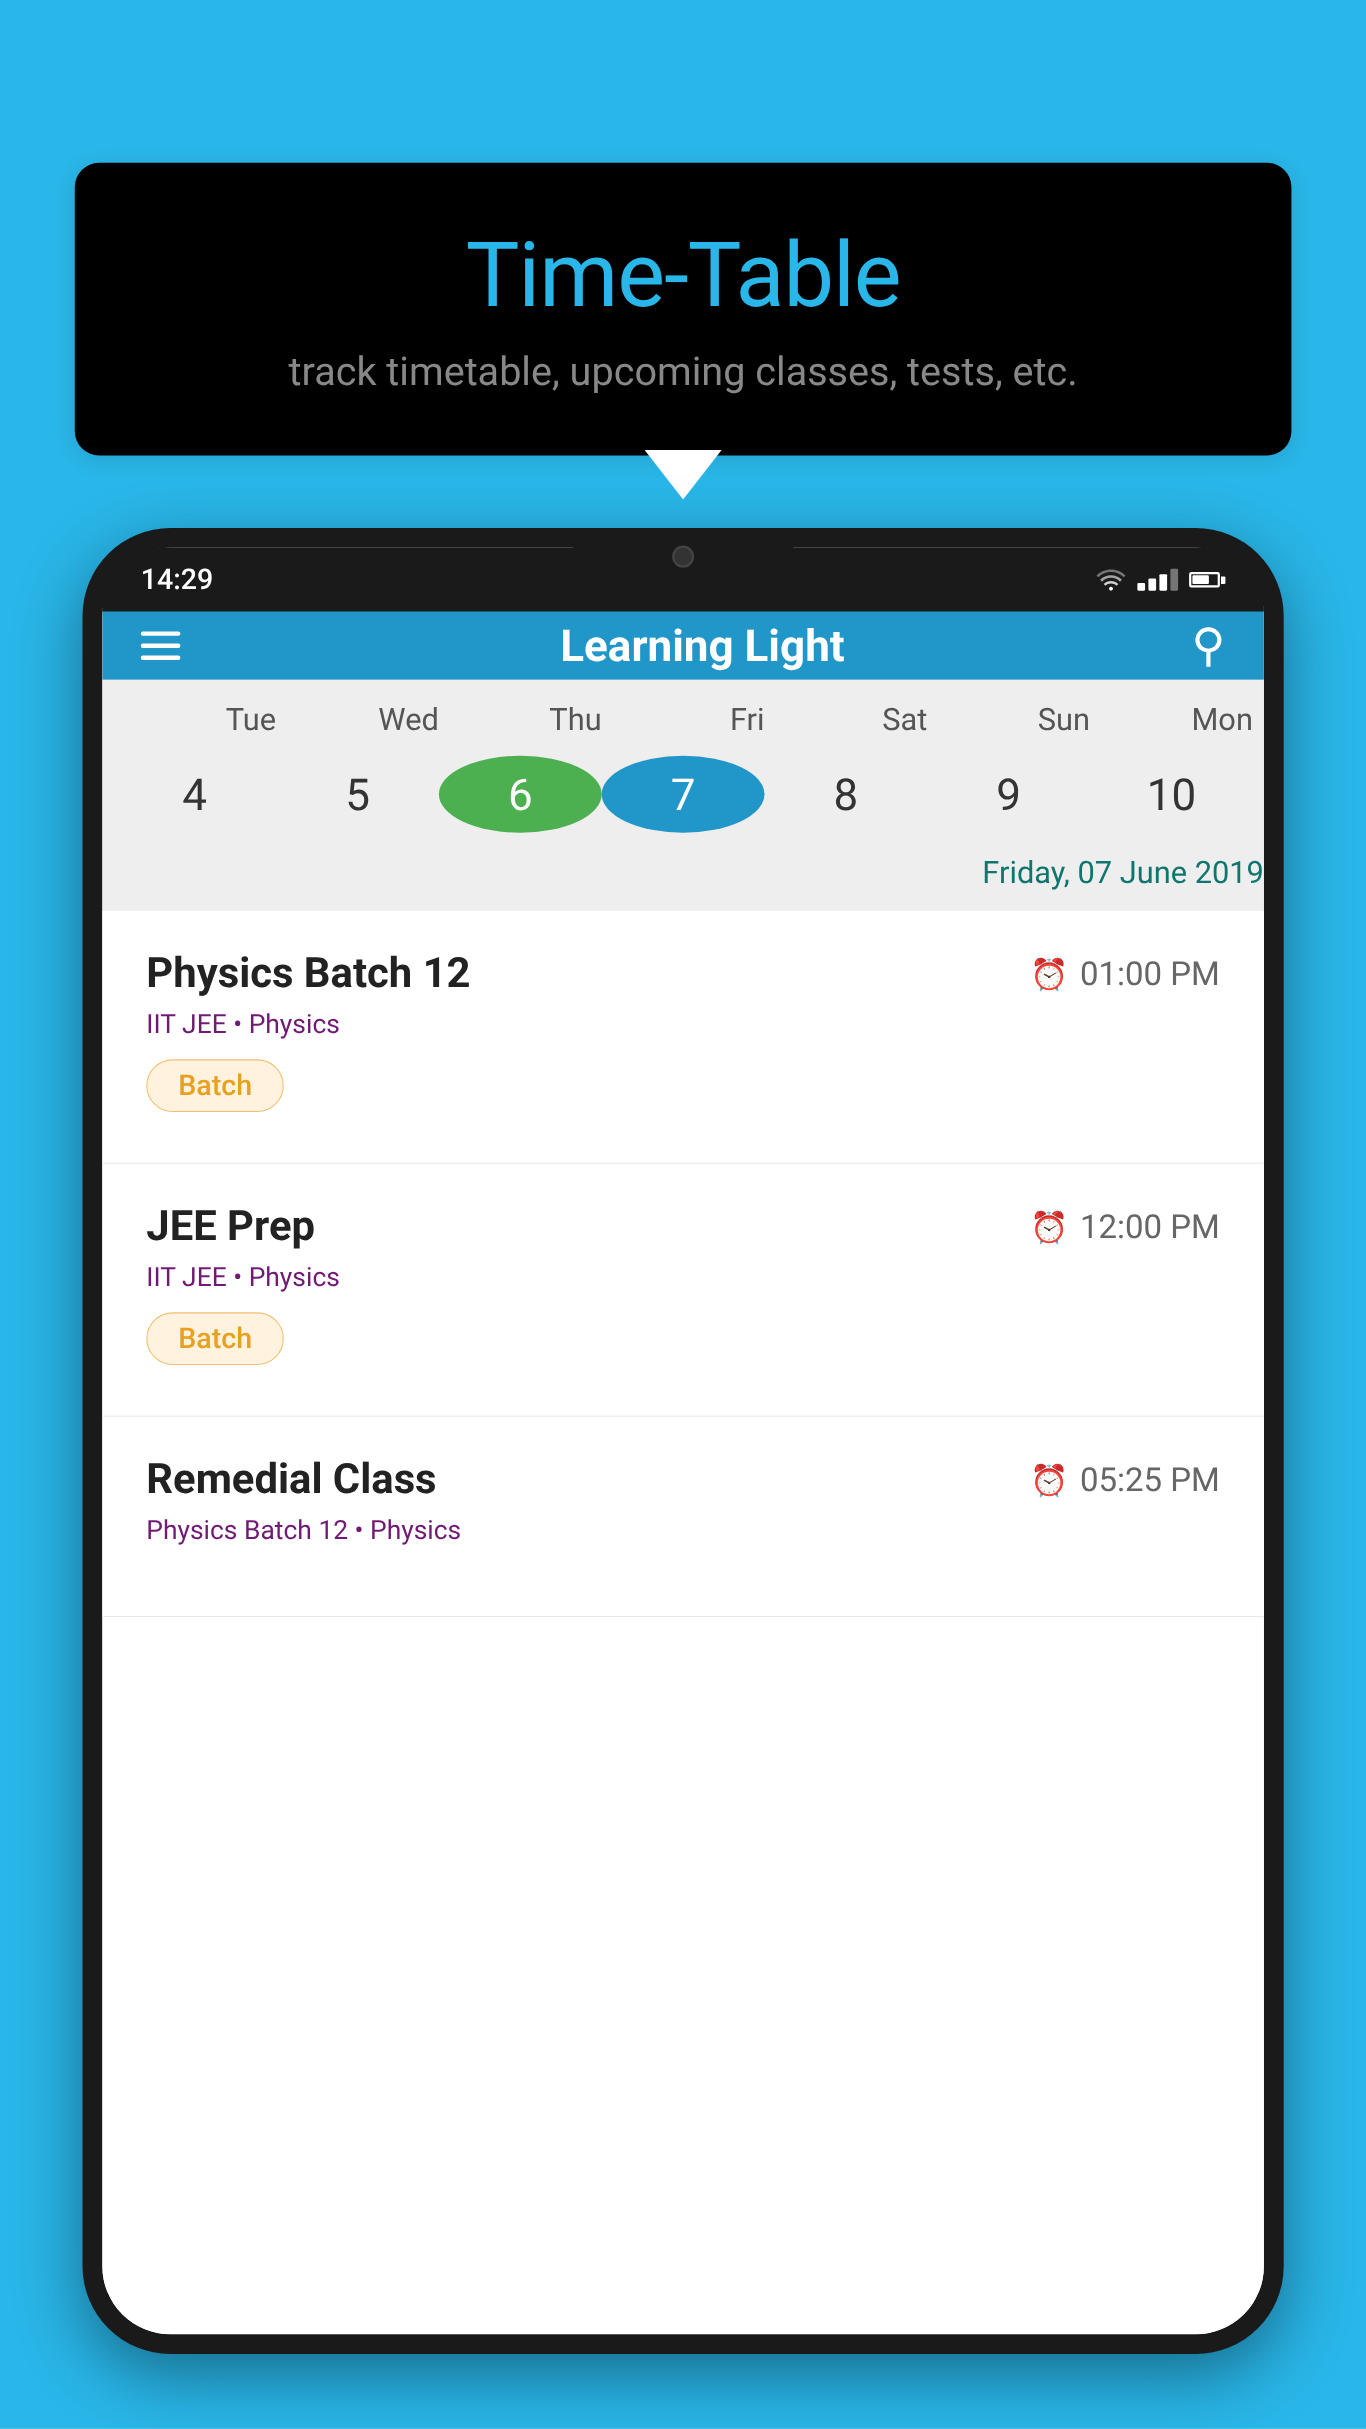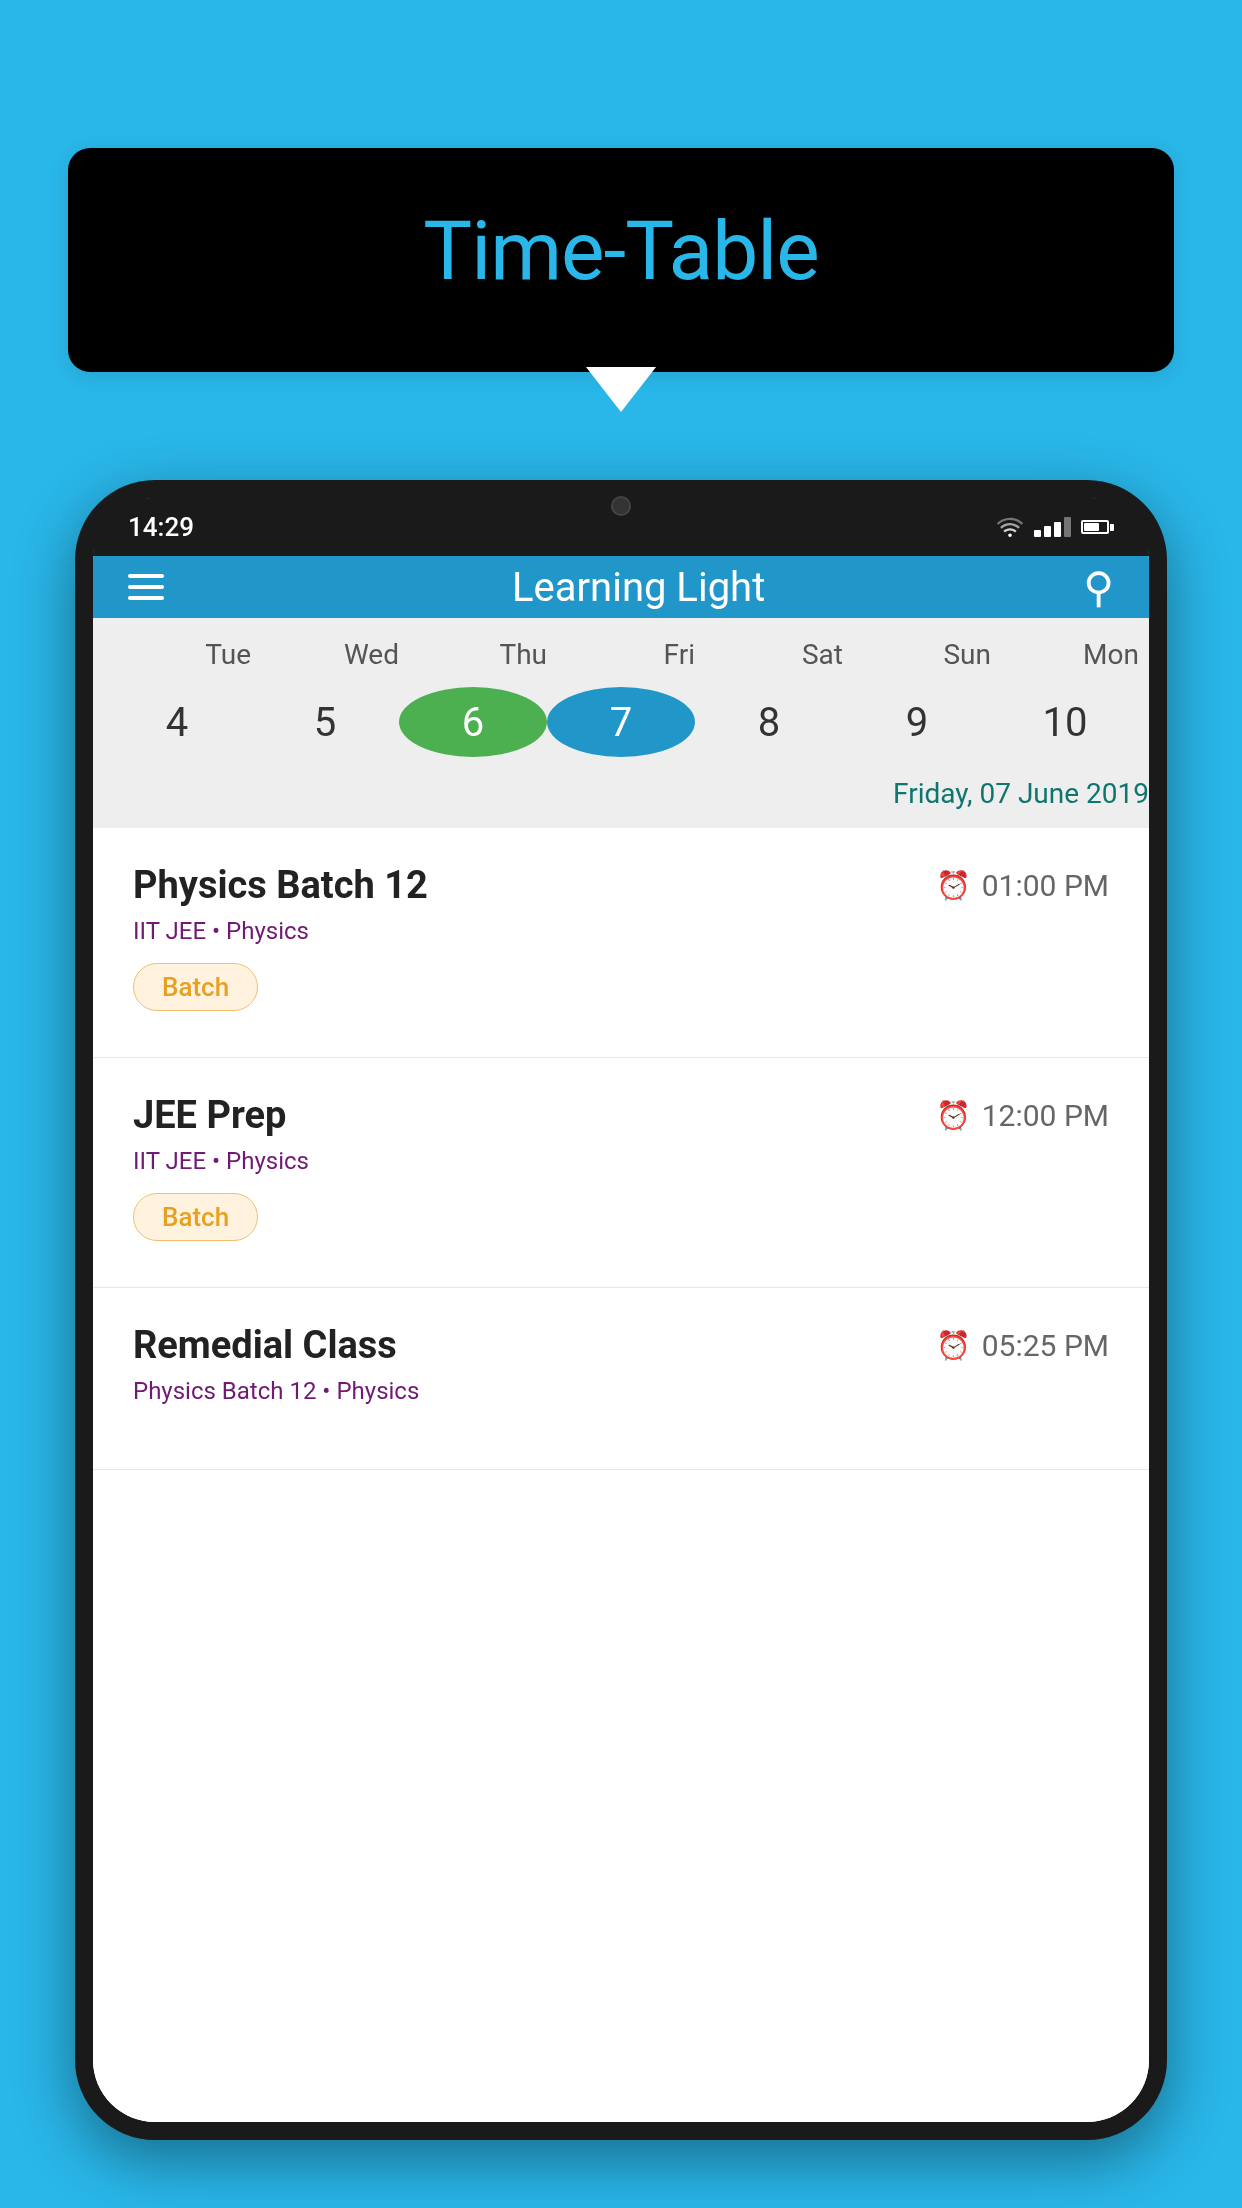--- a/index.html
+++ b/index.html
@@ -162,21 +162,21 @@
     .hamburger-line {
       width: 36px;
       height: 4px;
       background: white;
       border-radius: 2px;
     }
 
     .app-title {
       color: white;
       font-size: 40px;
-      font-weight: 400;
+      font-weight: 700;
       flex: 1;
       text-align: center;
       margin-right: 0;
     }
 
     .search-icon {
       color: white;
       font-size: 42px;
       cursor: pointer;
     }
@@ -344,20 +344,21 @@
       width: 28px;
       height: 22px;
     }
   </style>
 </head>
 <body>
 
 <div class="speech-bubble-container">
   <div class="speech-bubble">
     <div class="bubble-title">Time-Table</div>
+    <div class="bubble-subtitle">track timetable, upcoming classes, tests, etc.</div>
   </div>
 </div>
 
 <div class="phone-container">
   <div class="phone-outer">
 
     <div class="notch">
       <div class="camera-dot"></div>
     </div>
 

